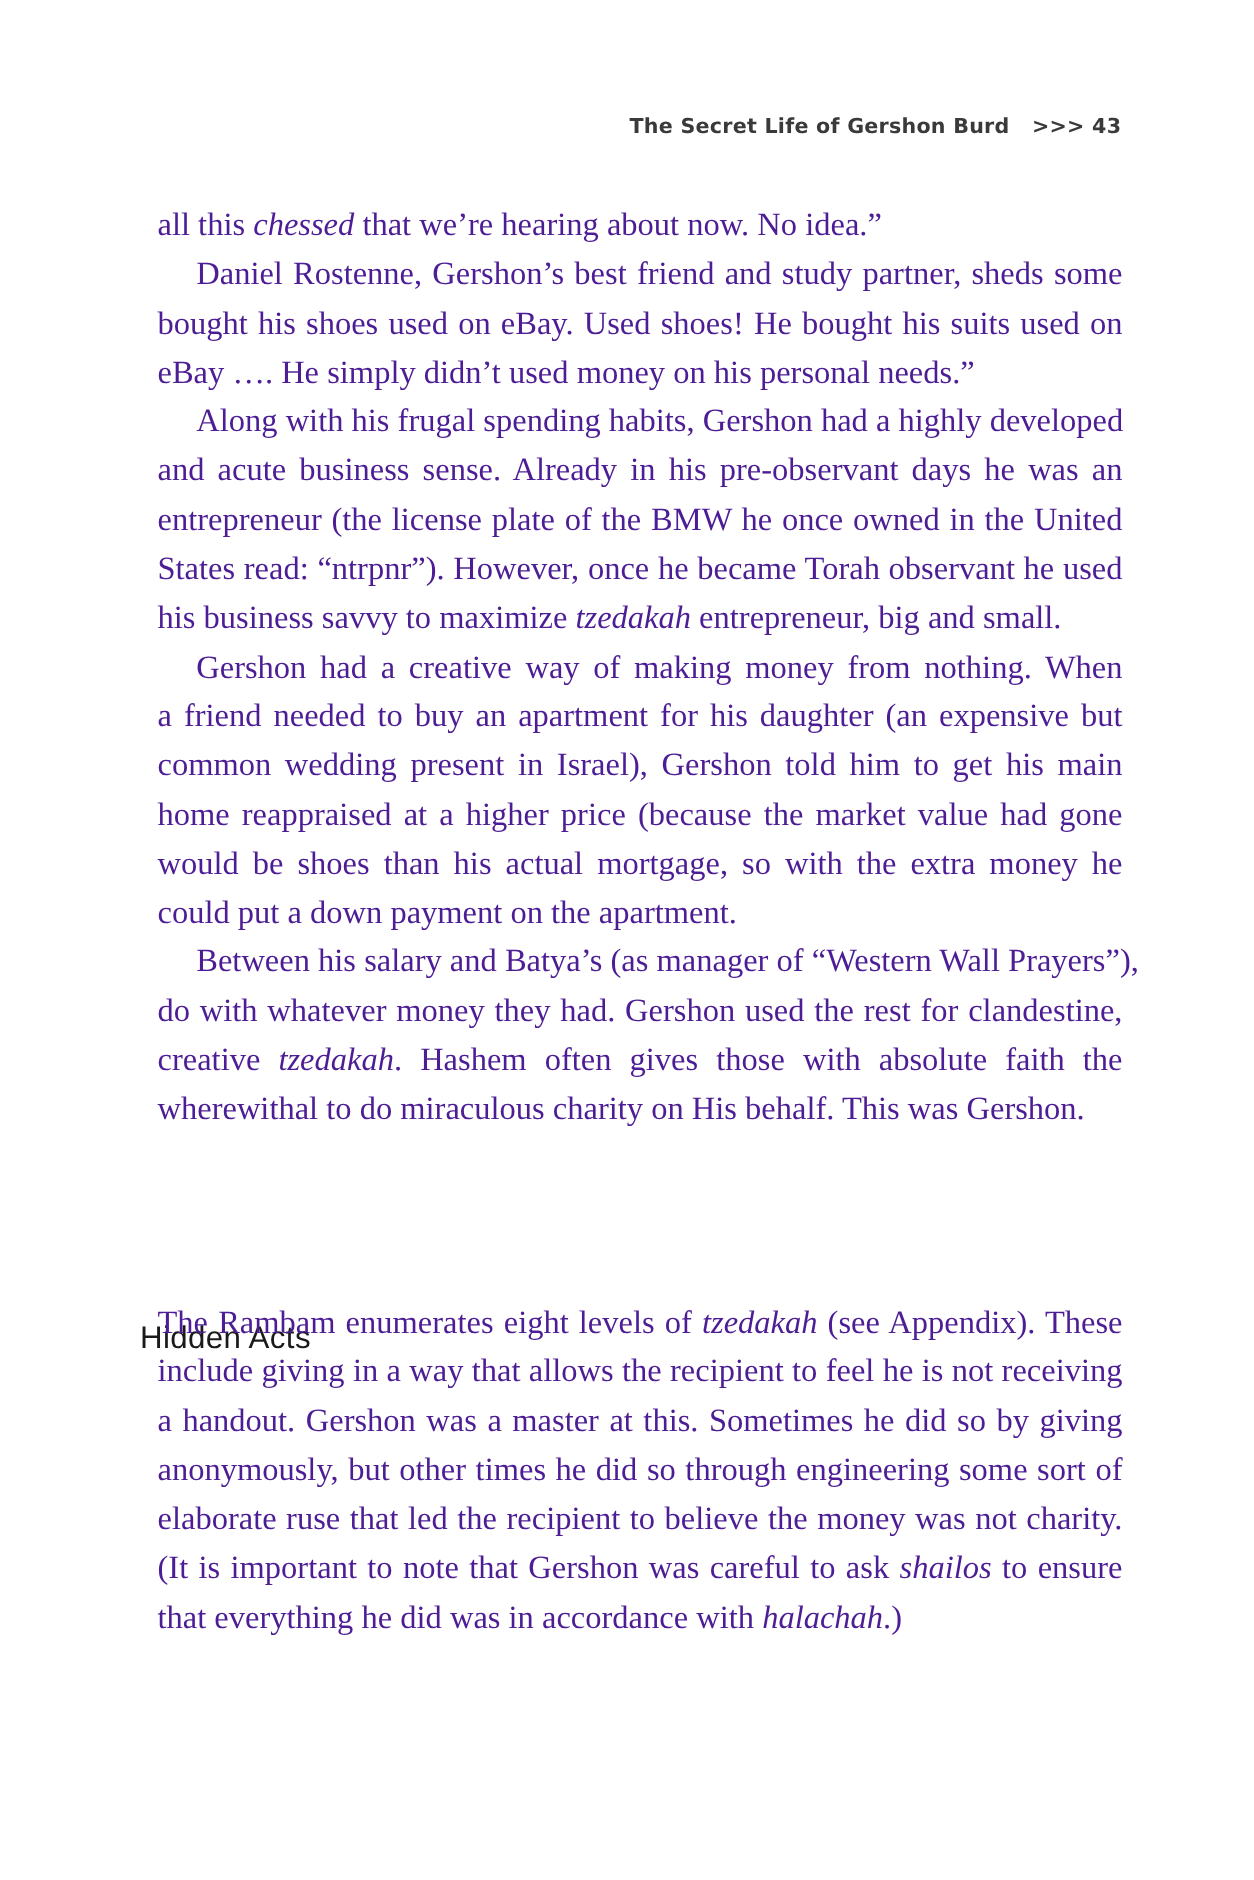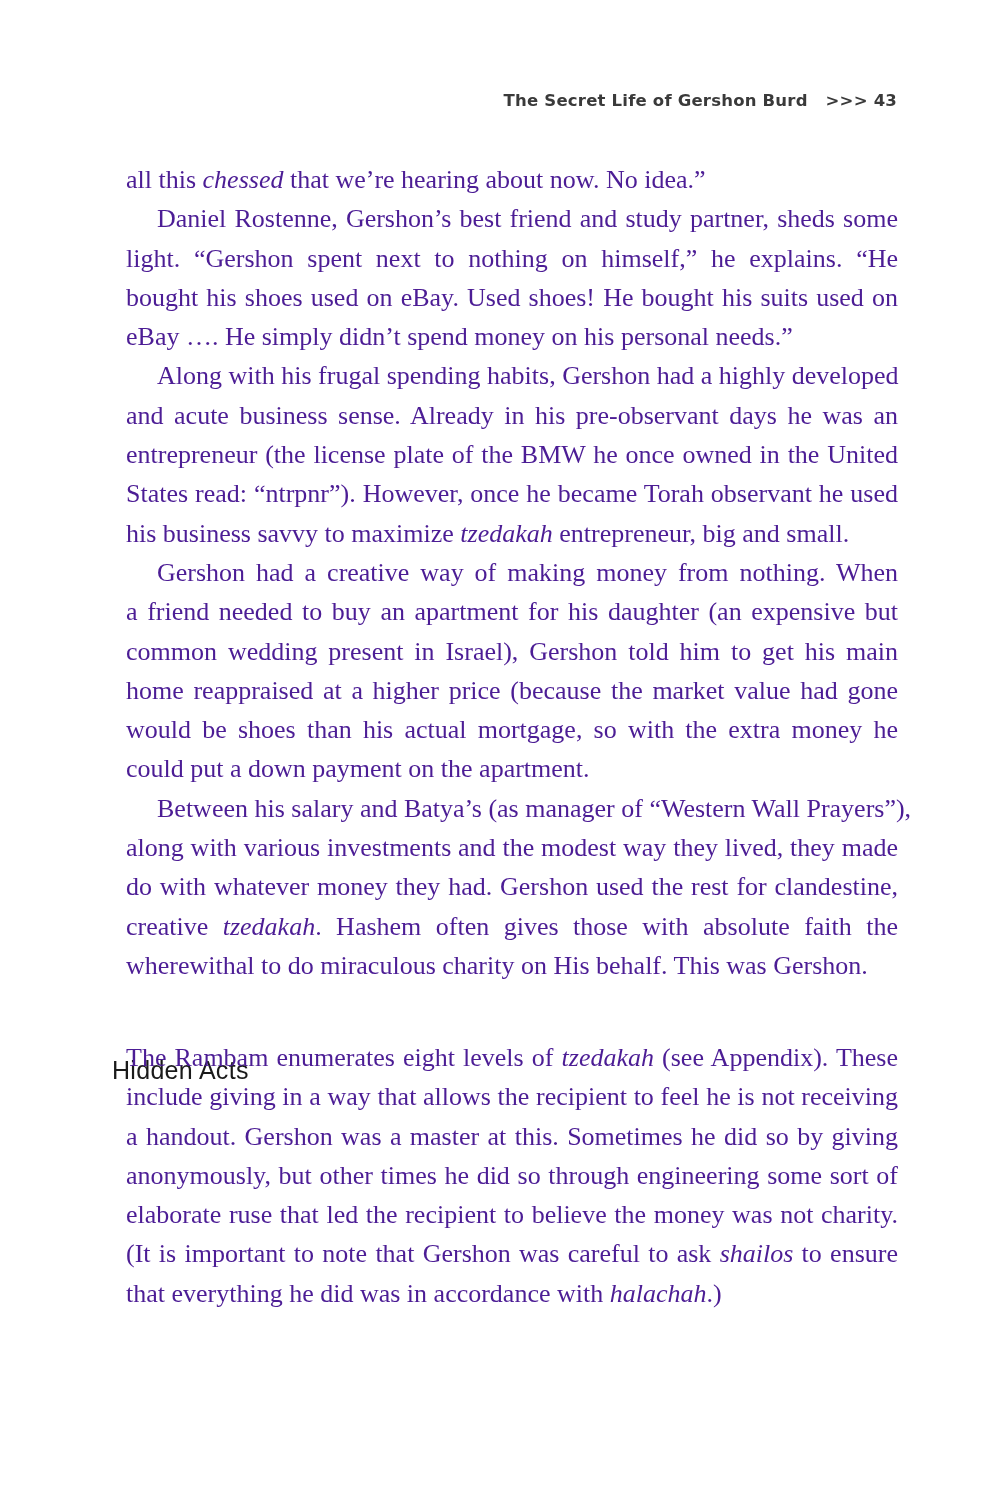--- a/index.html
+++ b/index.html
@@ -36,36 +36,34 @@
 <div class="page">
   <div class="running-head">
     <span>The Secret Life of Gershon Burd</span>
     <span class="sep">&gt;&gt;&gt;</span>
     <span>43</span>
   </div>
 
   <div class="body-text block1" id="block1">
       <div class="line last"><span>all this </span><i>chessed</i><span> that we’re hearing about now. No idea.”</span></div>
       <div class="line indent"><span>Daniel Rostenne, Gershon’s best friend and study partner, sheds some</span></div>
-      <div class="line"><span>light. “Gershon spent next to nothing on himself,” he explains. “He</span></div>
       <div class="line"><span>bought his shoes used on eBay. Used shoes! He bought his suits used on</span></div>
-      <div class="line last"><span>eBay …. He simply didn’t spend money on his personal needs.”</span></div>
+      <div class="line last"><span>eBay …. He simply didn’t used money on his personal needs.”</span></div>
       <div class="line indent"><span>Along with his frugal spending habits, Gershon had a highly developed</span></div>
       <div class="line"><span>and acute business sense. Already in his pre-observant days he was an</span></div>
       <div class="line"><span>entrepreneur (the license plate of the BMW he once owned in the United</span></div>
       <div class="line"><span>States read: “ntrpnr”). However, once he became Torah observant he used</span></div>
       <div class="line last"><span>his business savvy to maximize </span><i>tzedakah</i><span> entrepreneur, big and small.</span></div>
       <div class="line indent"><span>Gershon had a creative way of making money from nothing. When</span></div>
       <div class="line"><span>a friend needed to buy an apartment for his daughter (an expensive but</span></div>
       <div class="line"><span>common wedding present in Israel), Gershon told him to get his main</span></div>
       <div class="line"><span>home reappraised at a higher price (because the market value had gone</span></div>
       <div class="line"><span>would be shoes than his actual mortgage, so with the extra money he</span></div>
       <div class="line last"><span>could put a down payment on the apartment.</span></div>
       <div class="line indent"><span>Between his salary and Batya’s (as manager of “Western Wall Prayers”),</span></div>
-      <div class="line"><span>along with various investments and the modest way they lived, they made</span></div>
       <div class="line"><span>do with whatever money they had. Gershon used the rest for clandestine,</span></div>
       <div class="line"><span>creative </span><i>tzedakah</i><span>. Hashem often gives those with absolute faith the</span></div>
       <div class="line last"><span>wherewithal to do miraculous charity on His behalf. This was Gershon.</span></div>
     </div>
 
   <h2 class="heading" style="margin:0">Hidden Acts</h2>
 
   <div class="body-text block2" id="block2">
       <div class="line"><span>The Rambam enumerates eight levels of </span><i>tzedakah</i><span> (see Appendix). These</span></div>
       <div class="line"><span>include giving in a way that allows the recipient to feel he is not receiving</span></div>

